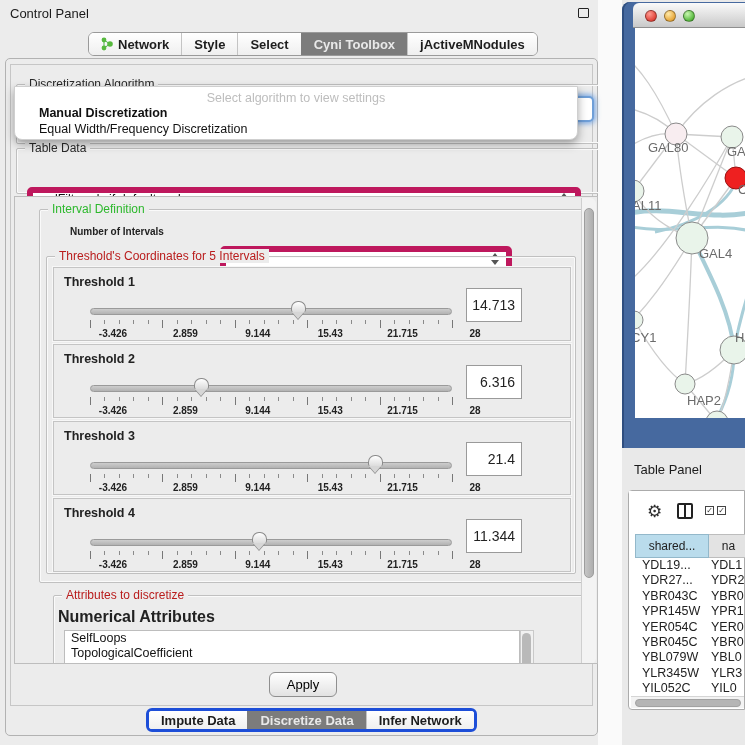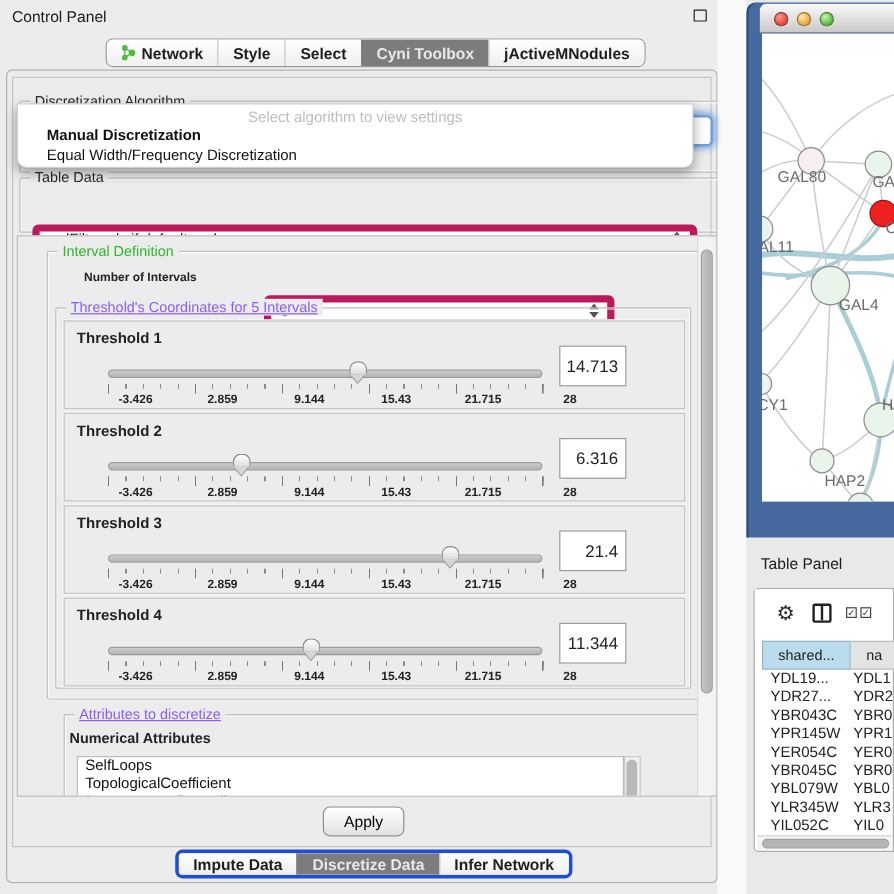--- a/index.html
+++ b/index.html
@@ -19,21 +19,21 @@
   .tab.sel { background:#7c7c7c; color:#e9e9e9; border-left-color:#7c7c7c; }
   .bottom-tabrow { position:absolute; left:146px; top:708px; height:24px; display:flex; border:3px solid #1d4ed8; border-radius:6px; overflow:hidden; background:#fff; z-index:6;text-align:right; }
 
     
   .outer-panel { position:absolute; left:5px; top:58px; width:593px; height:678px; border:1px solid #b2b2b2; border-radius:5px; background:#ececec; }
   .inner-panel { position:absolute; left:10px; top:64px; width:583px; height:642px; border:1px solid #c6c6c6; background:#ececec; }
 
   .group { position:absolute; border:1px solid #c0c0c0; border-radius:2px; box-shadow:inset 0 0 0 1px #fafafa; }
   .group-label { position:absolute; top:-8px; left:8px; background:#ececec; padding:0 4px; font-size:12px; }
   .lbl-green { color:#2db82d; }
-  .lbl-blue  { color:#8b5cf6;text-decoration:underline; }
+  .lbl-blue  { color:#b91c1c; }
   .lbl-dark  { color:#2a2a2a; }
 
   
   .combo { background:#fff; border:6px solid #be185d; border-radius:5px; font-size:12.5px; color:#111; display:flex; align-items:center; padding:0 8px; position:absolute;margin-top:24px; }
   .combo .arrows { position:absolute; right:7px; top:50%; transform:translateY(-50%); display:flex; flex-direction:column; gap:2px; }
   .tri-up { width:0; height:0; border-left:4px solid transparent; border-right:4px solid transparent; border-bottom:5px solid #555; }
   .tri-dn { width:0; height:0; border-left:4px solid transparent; border-right:4px solid transparent; border-top:5px solid #555; }
 
   
   .popup { position:absolute; left:14px; top:86px; width:564px; height:54px; background:#fff; border:1px solid #cfcfcf; border-radius:0 0 8px 8px; box-shadow:0 4px 10px rgba(0,0,0,.35); z-index:50; }
@@ -249,21 +249,21 @@
               <span style="left:362px">28</span>
             </div>
             <div class="valbox">11.344</div>
           </div>
         </div>
     </div>
   </div>
 
   <div class="group" style="left:38px; top:398px; width:536px; height:88px;">
     <span class="group-label lbl-blue">Attributes to discretize</span>
-    <span style="position:absolute; left:4px; top:12px; font-size:12px; font-weight:bold;">Numerical Attributes</span>
+    <span style="position:absolute; left:4px; top:12px; font-size:16px; font-weight:bold;">Numerical Attributes</span>
     <div class="attr-list" id="attr-list">
         <div class="li">SelfLoops</div>
         <div class="li">TopologicalCoefficient</div>
         <div class="li">BetweennessCentrality</div>
       </div>
     <div class="list-scroll">
         <div class="list-thumb"></div>
       </div>
   </div>
 

